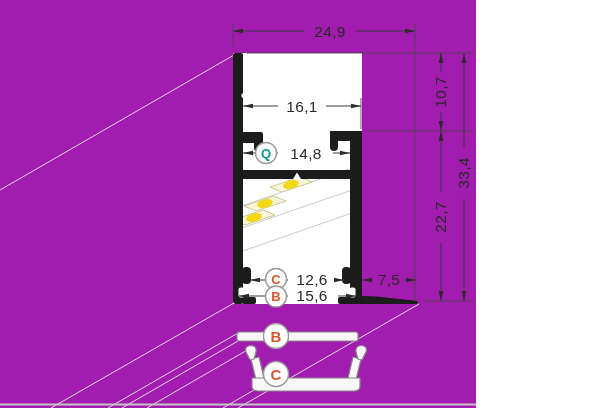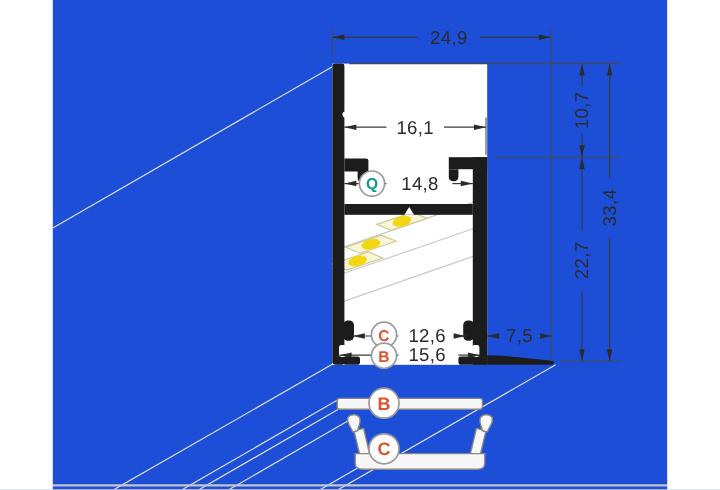--- a/index.html
+++ b/index.html
@@ -1,16 +1,16 @@
 <!DOCTYPE html>
 <html><head>
 <meta charset="utf-8">
 <style>
   html,body{margin:0;padding:0;background:#ffffff;}
-  .stage{position:relative;width:512px;height:408px;background:#1d4ed8;overflow:hidden;margin-left:44px;}
+  .stage{position:relative;width:476px;height:408px;background:#a21caf;overflow:hidden;}
   svg{display:block;}
   .dim-text{font-family:"Liberation Sans",sans-serif;font-size:15.5px;fill:#2b2b2b;letter-spacing:.3px;}
   .label-letter{font-family:"Liberation Sans",sans-serif;font-size:13px;font-weight:bold;}
   .label-letter.big{font-size:15px;}
   .teal{fill:#0e9b8d;}
   .orange{fill:#d9542f;}
   .dimline{stroke:#3a3a3a;stroke-width:1;fill:none;}
   .extline{stroke:#4a4a4a;stroke-width:0.9;fill:none;}
   .arrow{fill:#2b2b2b;stroke:none;}
   .bgline{stroke:#dcdcdc;stroke-width:1;fill:none;}

